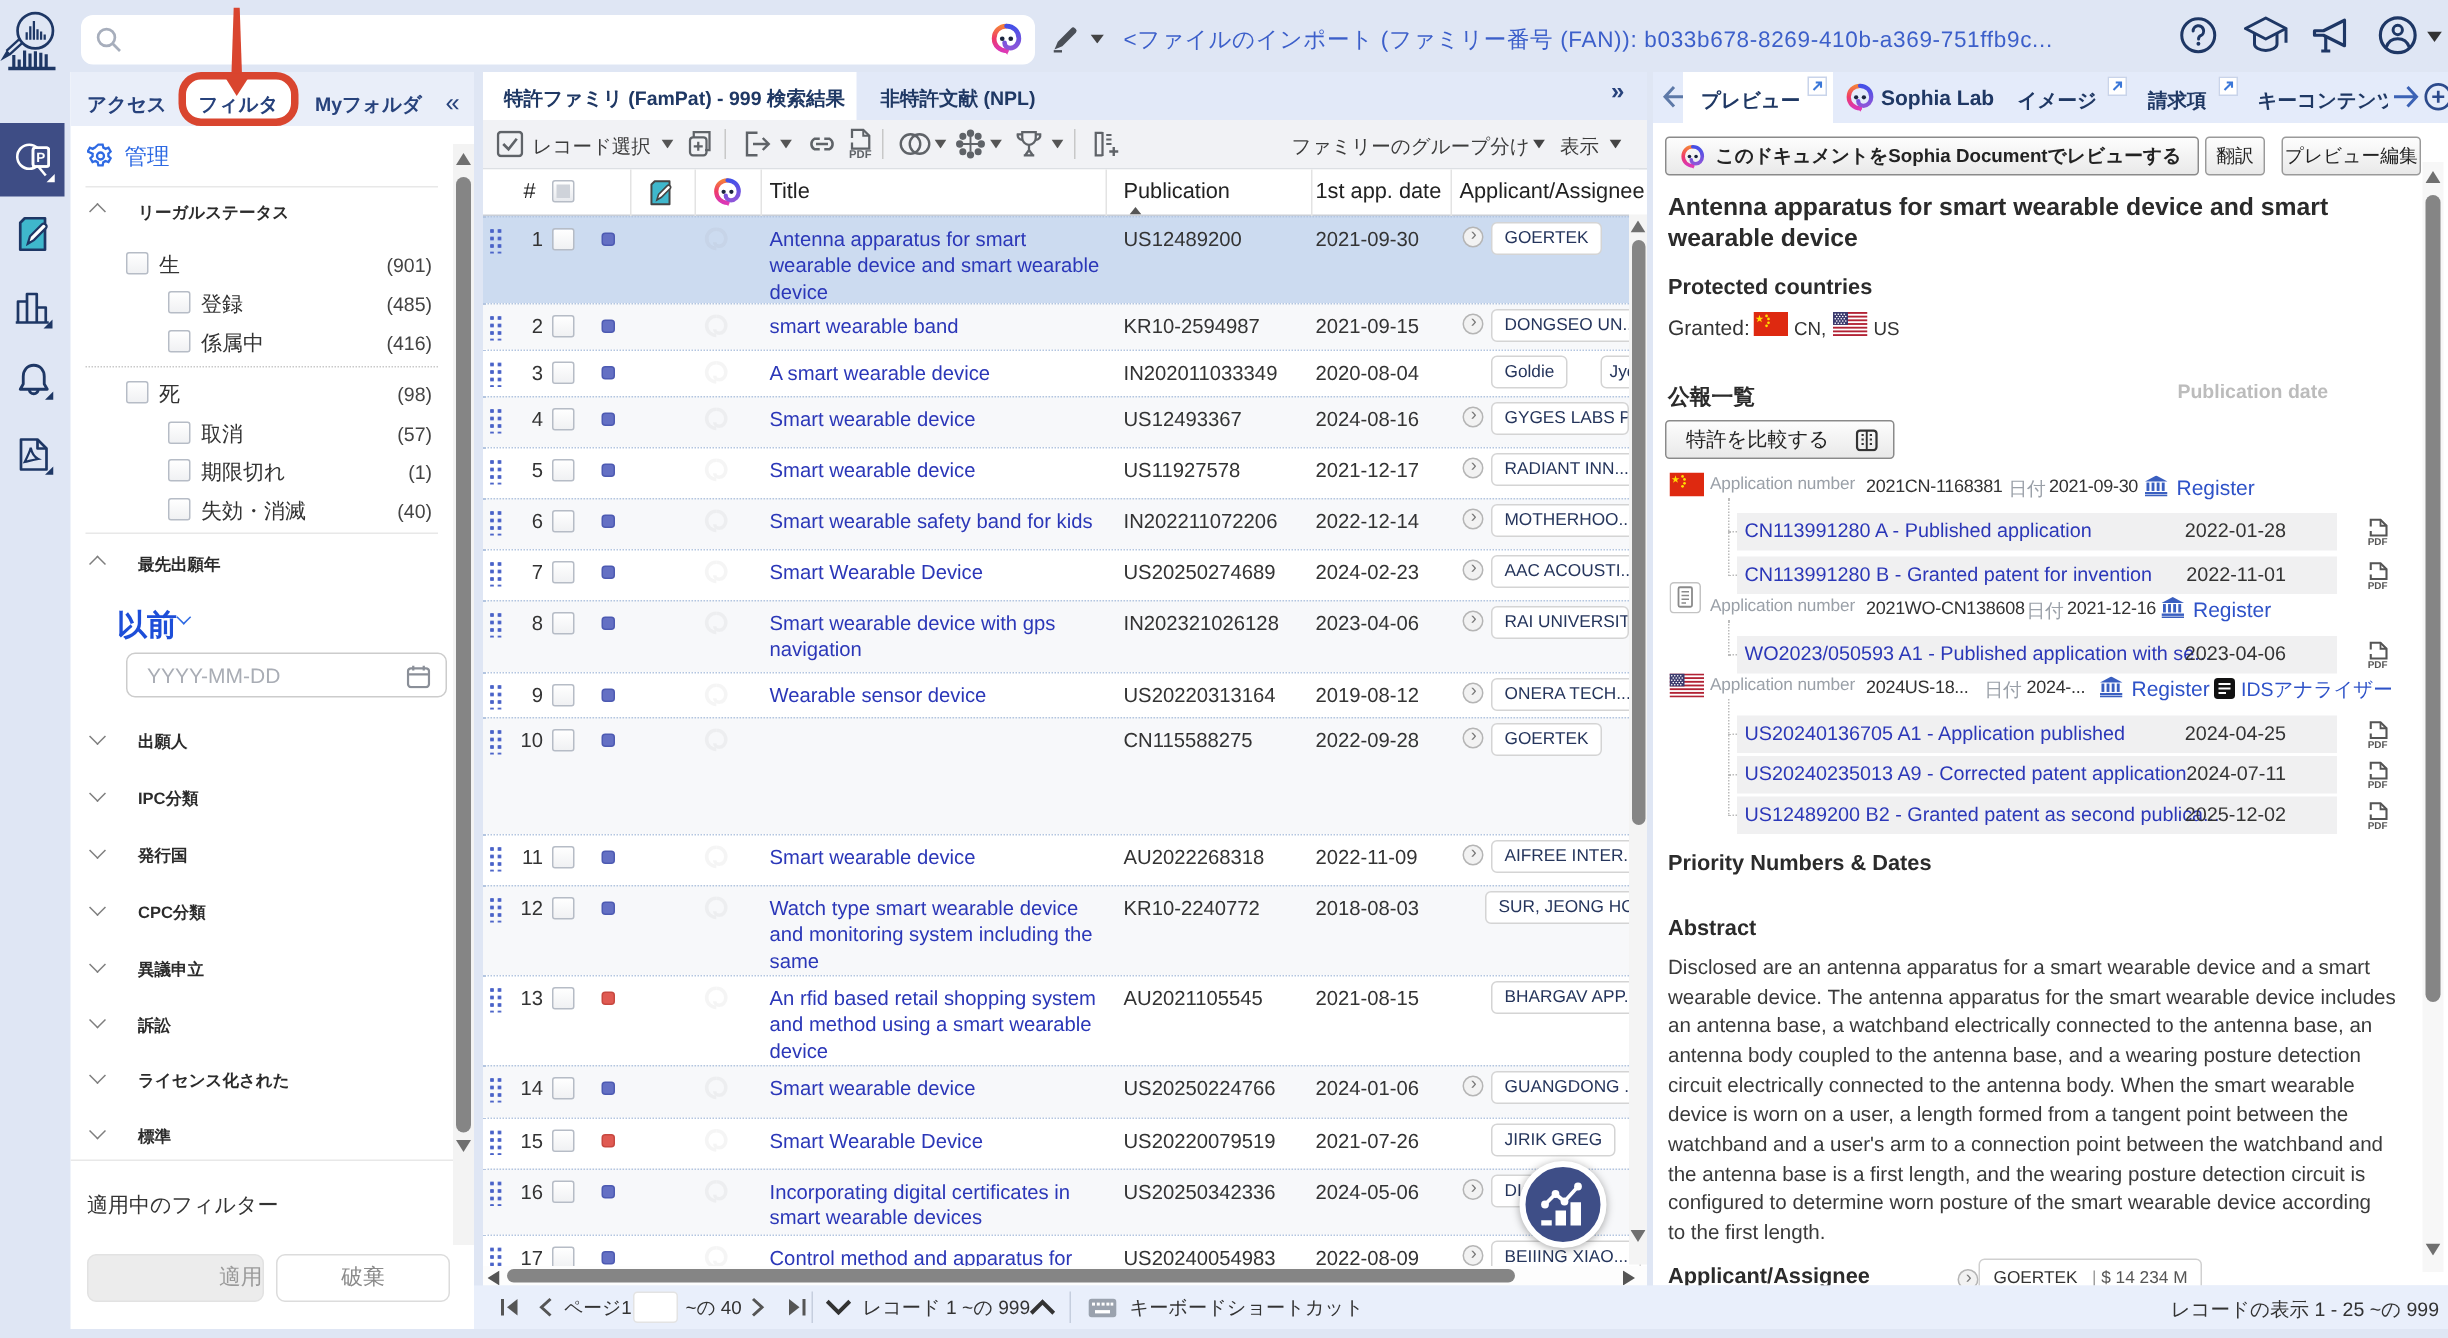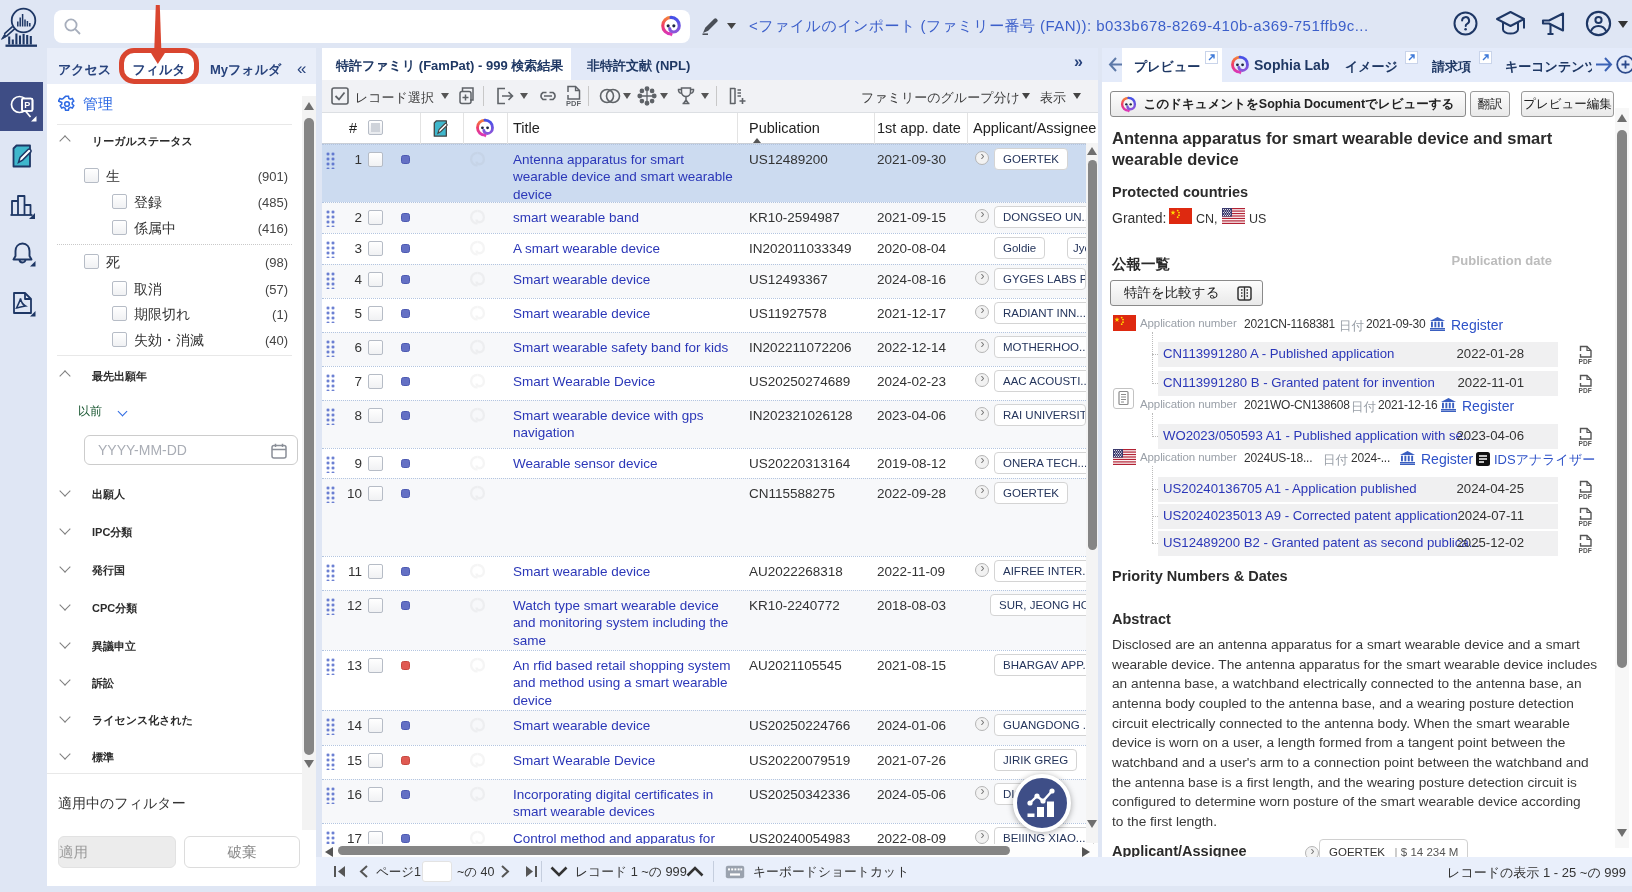--- a/index.html
+++ b/index.html
@@ -219,21 +219,21 @@
   <div class="cb" style="left:65px;top:258px"></div>
     <div class="fitem" style="left:87px;top:258px">期限切れ</div>
     <div class="fcount" style="top:259px">(1)</div>
   <div class="cb" style="left:65px;top:284px"></div>
     <div class="fitem" style="left:87px;top:284px">失効・消滅</div>
     <div class="fcount" style="top:285px">(40)</div>
   <div class="sep" style="top:307px"></div>
 
   <div class="fchev up" style="top:324px"></div>
   <div class="fsec" style="top:321px">最先出願年</div>
-  <div class="abs" style="left:31px;top:355px;font-size:12px;color:#14532d;font-weight:normal">以前</div>
+  <div class="abs" style="left:31px;top:355px;font-size:20px;color:#1d4ed8;font-weight:bold">以前</div>
   <div class="abs" style="left:72px;top:360px;width:7px;height:7px;border-right:1.8px solid #2e6ae3;border-bottom:1.8px solid #2e6ae3;transform:rotate(45deg)"></div>
   <div class="abs" style="left:37px;top:387px;width:214px;height:30px;border:1px solid #ccc;border-radius:6px;background:#fff">
     <span class="abs" style="left:13px;top:6px;font-size:14px;color:#a9adb5">YYYY-MM-DD</span>
     <svg class="abs" style="right:10px;top:7px" width="16" height="16" viewBox="0 0 16 16">
       <rect x="1" y="2.5" width="14" height="12.5" rx="2" fill="none" stroke="#8a8f98" stroke-width="1.5"></rect>
       <path d="M1 6.5 H15 M4.5 0.8 V4 M11.5 0.8 V4" stroke="#8a8f98" stroke-width="1.5" fill="none"></path>
     </svg>
   </div>
 
   <div class="fchev down" style="top:442px"></div>
@@ -247,21 +247,21 @@
   <div class="fchev down" style="top:594px"></div>
     <div class="fsec" style="top:591px">異議申立</div>
   <div class="fchev down" style="top:631px"></div>
     <div class="fsec" style="top:628px">訴訟</div>
   <div class="fchev down" style="top:668px"></div>
     <div class="fsec" style="top:665px">ライセンス化された</div>
   <div class="fchev down" style="top:705px"></div>
     <div class="fsec" style="top:702px">標準</div>
   <div class="sep" style="top:725px;left:0;right:0"></div>
   <div class="abs" style="left:11px;top:747px;font-size:14px;color:#333">適用中のフィルター</div>
-  <div class="abs" style="left:11px;top:788px;width:118px;height:32px;background:#ececec;border:1px solid #e2e2e2;border-radius:6px;text-align:left;line-height:30px;font-size:14.5px;color:#9a9a9a">適用</div>
+  <div class="abs" style="left:11px;top:788px;width:118px;height:32px;background:#ececec;border:1px solid #e2e2e2;border-radius:6px;text-align:right;line-height:30px;font-size:14.5px;color:#9a9a9a">適用</div>
   <div class="abs" style="left:137px;top:788px;width:116px;height:32px;background:#fff;border:1px solid #dcdcdc;border-radius:6px;text-align:center;line-height:30px;font-size:14.5px;color:#8a8a8a">破棄</div>
 
   <div class="sbtrack" style="left:255px;top:48px;width:14px;height:734px;background:#f3f3f3"></div>
   <svg class="abs" style="left:257px;top:54px" width="10" height="8" viewBox="0 0 10 8">
       <path d="M5 0 L10 8 H0 Z" fill="#6f6f6f"></path>
     </svg>
   <div class="sbthumb" style="left:257px;top:70px;width:10px;height:637px"></div>
   <svg class="abs" style="left:257px;top:712px" width="10" height="8" viewBox="0 0 10 8">
       <path d="M0 0 H10 L5 8 Z" fill="#6f6f6f"></path>
     </svg>

